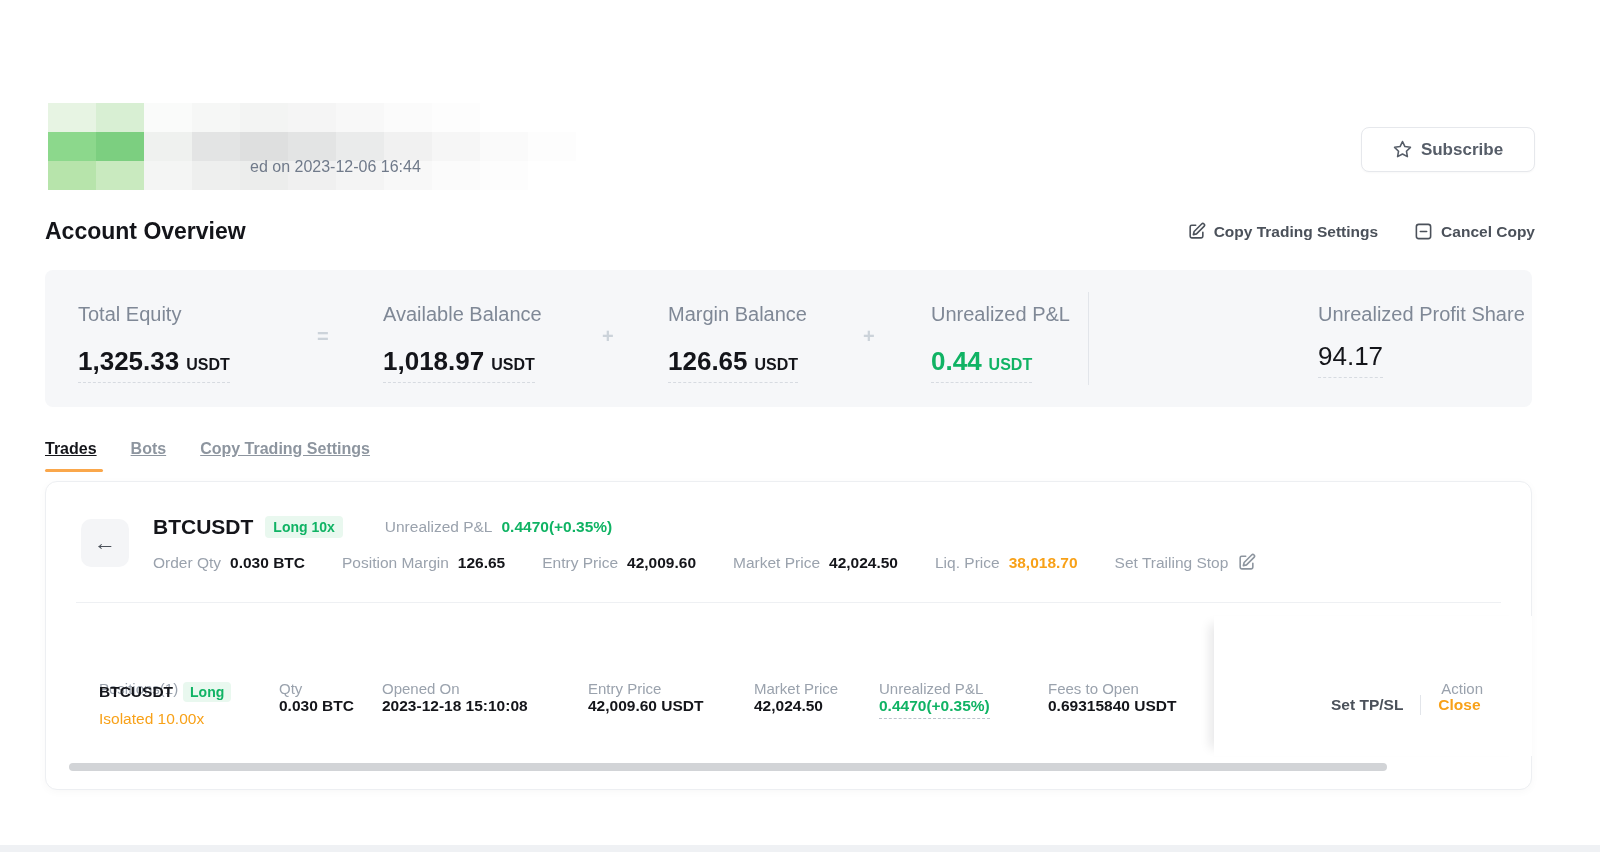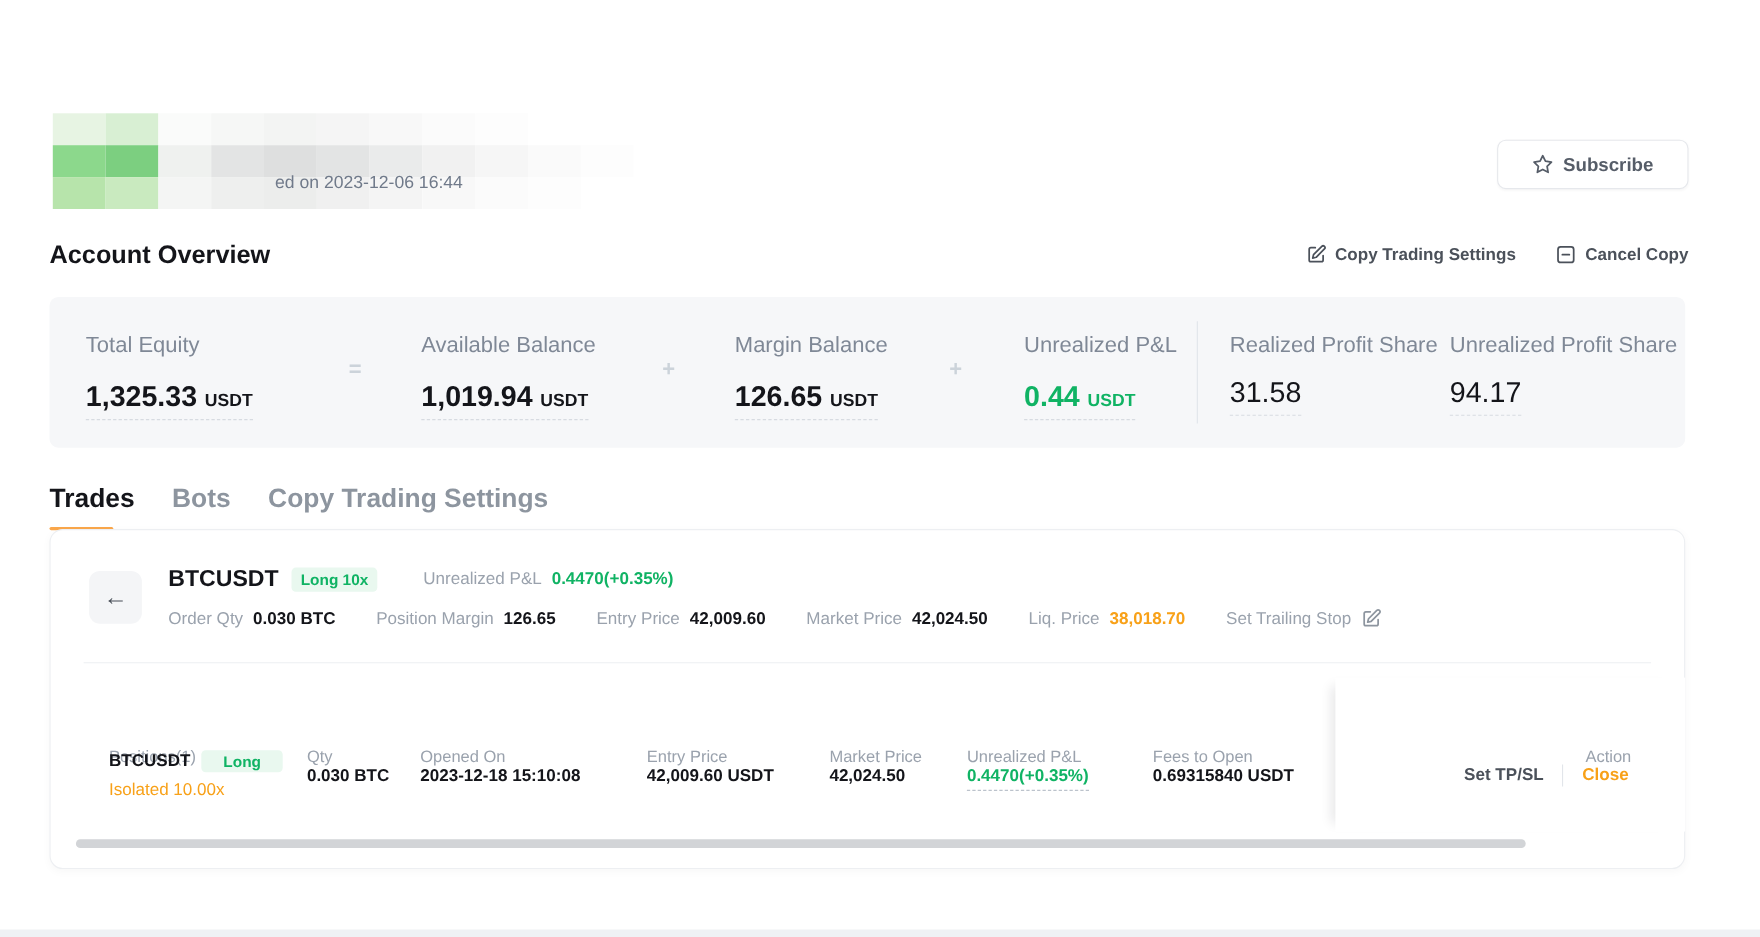--- a/index.html
+++ b/index.html
@@ -34,21 +34,21 @@
     border-bottom:1px dashed #d7dbe1; padding-bottom:5px; }
   .stat-value { font-size:26px; font-weight:800; color:#14151a; }
   .stat-unit { font-size:16px; font-weight:800; color:#14151a;margin-top:15px; }
   .stat.green .stat-value, .stat.green .stat-unit { color:#10b364; }
   .stat.plain .stat-value { font-weight:400; }
   .op { position:absolute; top:55px; font-size:20px; color:#ccd3da; font-weight:700; }
   .v-div { position:absolute; left:1043px; top:22px; width:1px; height:93px; background:#e2e5ea; }
 
   
   .tabs { position:absolute; left:45px; top:440px; display:flex; gap:34px; }
-  .tab { font-size:24px; font-weight:700; color:#8d959f; padding-bottom:14px; position:relative; cursor:pointer; }
+  .tab { font-size:16px; font-weight:700; color:#8d959f; padding-bottom:14px; position:relative; cursor:pointer;text-decoration:underline; }
   .tab.active { color:#14151a; }
   .tab.active::after { content:""; position:absolute; left:0; bottom:0; width:58px; height:3px;
     background:#faa74b; border-radius:2px; }
 
   
   .card { position:absolute; left:45px; top:481px; width:1487px; height:309px; background:#fff;
     border:1px solid #edeff2; border-radius:12px; box-shadow:0 2px 8px rgba(20,21,26,0.03); }
   .back-btn { position:absolute; left:35px; top:37px; width:48px; height:48px; background:#f4f5f7;
     border-radius:10px; display:flex; align-items:center; justify-content:center;
     font-size:22px; color:#4b515a; cursor:pointer; }
@@ -65,21 +65,21 @@
   .kv .v.orange { color:#f8a118; }
   .kv svg { width:19px; height:19px; color:#8d959f; cursor:pointer; }
   .card-div { position:absolute; left:30px; right:30px; top:120px; height:1px; background:#eef0f3; }
 
   
   .th { position:absolute; top:150px; font-size:15px; color:#9aa2ad; white-space:nowrap;margin-top:48px; }
   .sticky-panel { position:absolute; left:1168px; top:134px; width:318px; height:140px; background:#fff;
     box-shadow:-12px 0 10px -8px rgba(20,21,26,0.10); }
   .td { position:absolute; top:215px; font-size:15.5px; font-weight:700; color:#14151a; white-space:nowrap; }
   .cell-symbol { top:200px; display:flex; align-items:center; }
-  .cell-symbol .badge { margin-left:10px; padding:2px 20px; }
+  .cell-symbol .badge { margin-left:10px; padding:2px 7px; }
   .cell-isolated { position:absolute; top:228px; font-size:15.5px; font-weight:400; color:#f8a118; white-space:nowrap; }
   .td.green { color:#10b364; border-bottom:1px dashed #bcc3cc; padding-bottom:3px; }
   .row-actions { position:absolute; top:213px; left:1285px; display:flex; align-items:center; }
   .action-link { font-size:15.5px; font-weight:700; color:#4b515a; cursor:pointer; }
   .action-sep { width:1px; height:20px; background:#e2e5ea; margin:0 17px; }
   .action-link.close { color:#f8a118; }
   .h-scrollbar { position:absolute; left:23px; top:281px; width:1318px; height:8px;
     background:#d2d4d7; border-radius:4px; cursor:grab; }
 
   .footer-strip { position:absolute; left:0; top:845px; width:1600px; height:7px; background:#eff1f4; }
@@ -167,47 +167,41 @@
       <div class="stat-label">Total Equity</div>
       <div class="stat-value-wrap">
           <span class="stat-value">1,325.33</span>
           <span class="stat-unit">USDT</span>
         </div>
     </div>
     <div class="op" style="left:272px;">=</div>
     <div class="stat" style="left:338px;">
       <div class="stat-label">Available Balance</div>
       <div class="stat-value-wrap">
-          <span class="stat-value">1,019.94</span>
+          <span class="stat-value">1,018.97</span>
           <span class="stat-unit">USDT</span>
         </div>
     </div>
     <div class="op" style="left:557px;">+</div>
     <div class="stat" style="left:623px;">
       <div class="stat-label">Margin Balance</div>
       <div class="stat-value-wrap">
           <span class="stat-value">126.65</span>
           <span class="stat-unit">USDT</span>
         </div>
     </div>
     <div class="op" style="left:818px;">+</div>
     <div class="stat green" style="left:886px;">
       <div class="stat-label">Unrealized P&amp;L</div>
       <div class="stat-value-wrap">
           <span class="stat-value">0.44</span>
           <span class="stat-unit">USDT</span>
         </div>
     </div>
     <div class="v-div"></div>
-    <div class="stat plain" style="left:1073px;">
-      <div class="stat-label">Realized Profit Share</div>
-      <div class="stat-value-wrap">
-          <span class="stat-value">31.58</span>
-        </div>
-    </div>
     <div class="stat plain" style="left:1273px;">
       <div class="stat-label">Unrealized Profit Share</div>
       <div class="stat-value-wrap">
           <span class="stat-value">94.17</span>
         </div>
     </div>
   </div>
 
   <div class="tabs">
     <div class="tab active">Trades</div>

